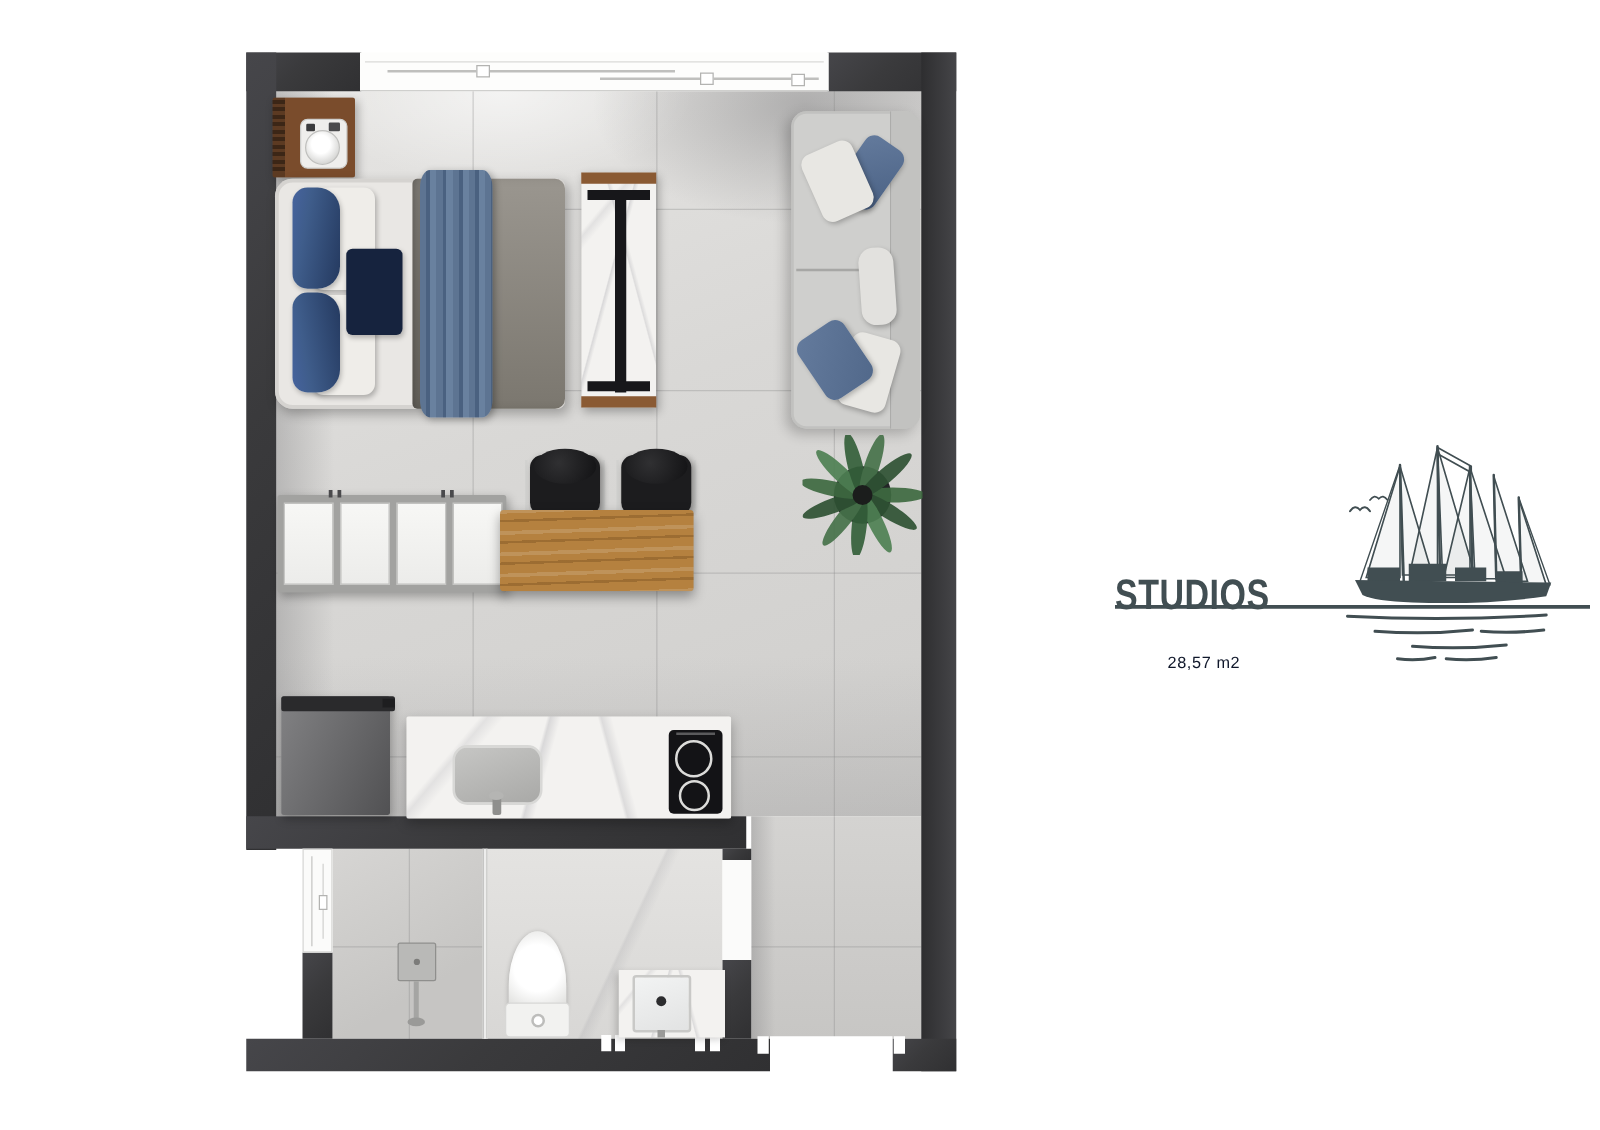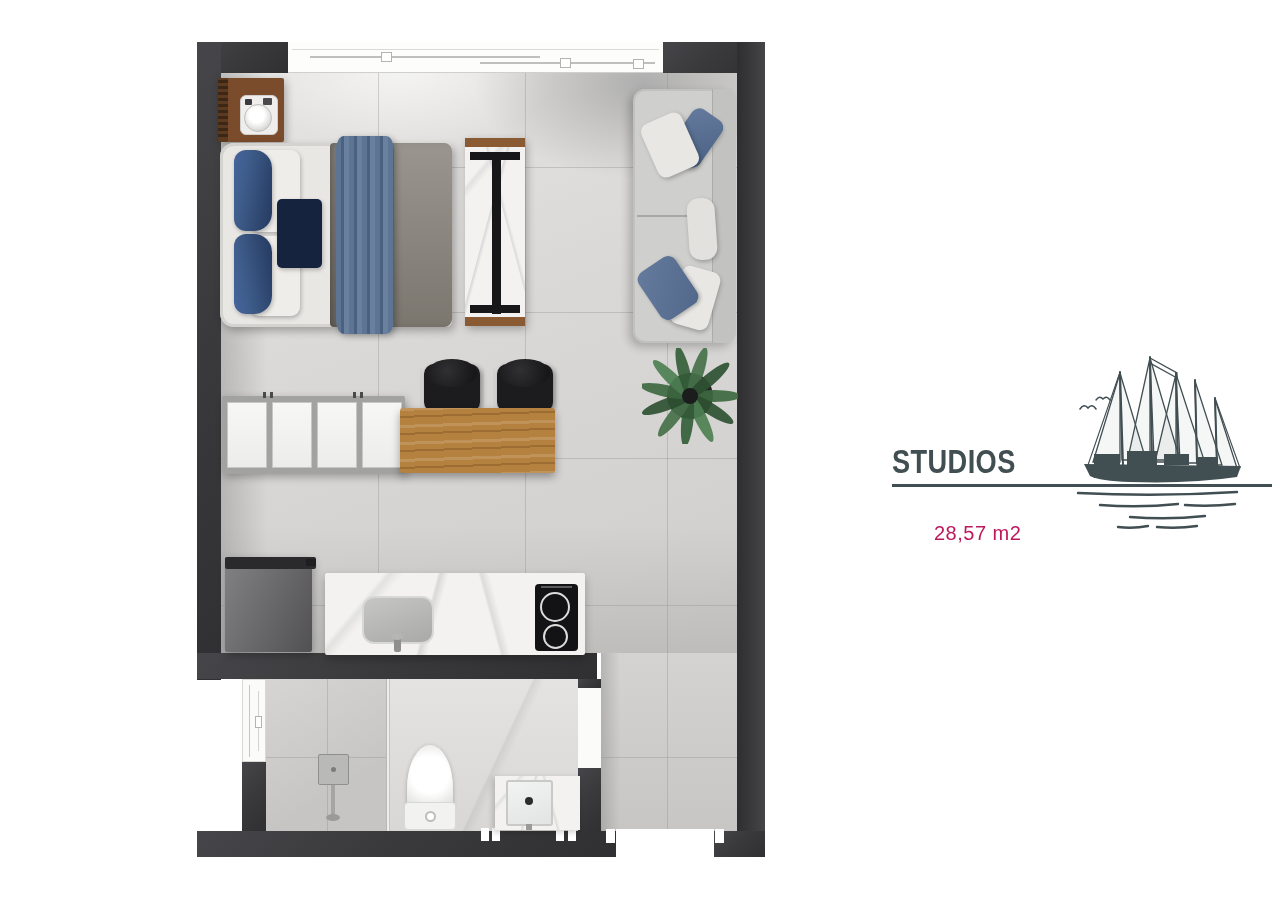--- a/index.html
+++ b/index.html
@@ -20,21 +20,21 @@
   .marble{background:
      linear-gradient(105deg, transparent 40%, rgba(150,150,158,.28) 41%, transparent 44%),
      linear-gradient(75deg, transparent 62%, rgba(140,140,148,.22) 63%, transparent 66%),
      linear-gradient(130deg, transparent 18%, rgba(150,150,158,.18) 20%, transparent 24%),
      #f3f2f0;}
   .pillow{position:absolute;border-radius:9px;box-shadow:1px 2px 4px rgba(0,0,0,.25);}
   
   .brand-line{position:absolute;color:var(--ink,#414e52);font-weight:700;font-size:34px;line-height:1;
               letter-spacing:.5px;white-space:nowrap;}
   .brand-line>span{display:inline-block;transform:scaleX(.8);transform-origin:left center;}
-  .brand-area{position:absolute;color:#be185d;font-size:20px;line-height:1;letter-spacing:.5px;}
+  .brand-area{position:absolute;color:#0f172a;font-size:13px;line-height:1;letter-spacing:.5px;}
 </style>
 </head>
 <body>
 
 <div id="canvas">
 
   <div class="floor" style="left:221px;top:72px;width:516px;height:581px;
               background:
                 radial-gradient(60% 30% at 82% 2%, rgba(60,60,64,.30), transparent 55%),
                 radial-gradient(50% 22% at 35% 0%, rgba(255,255,255,.6), transparent 60%),
@@ -233,21 +233,21 @@
     <div class="abs" style="left:21px;top:66px;width:11px;height:11px;border-radius:50%;border:2px solid #bdbdbb;background:#ffffff;box-sizing:border-box;"></div>
   </div>
 
   <div class="abs marble" style="left:495px;top:776px;width:85px;height:54px;box-shadow:-2px 2px 6px rgba(0,0,0,.2);">
     <div class="abs" style="left:11px;top:4px;width:47px;height:46px;background:linear-gradient(160deg,#f2f3f3,#e2e3e3);
                 border:2px solid #c9c9c7;border-radius:3px;box-sizing:border-box;"></div>
     <div class="abs" style="left:30px;top:21px;width:8px;height:8px;background:#2c2c2e;border-radius:50%;"></div>
     <div class="abs" style="left:31px;top:48px;width:6px;height:6px;background:#9a9a98;"></div>
   </div>
 
-  <div class="brand-line" style="left:892px;top:444px;text-align:center;">
+  <div class="brand-line" style="left:892px;top:459px;text-align:center;">
     <span>STUDIOS</span>
   </div>
   <div class="abs" style="left:892px;top:484px;width:380px;height:2.5px;background:var(--ink,#414e52);"></div>
   <div class="brand-area" style="left:934px;top:523px;">28,57 m2</div>
 
   <svg class="abs" style="left:1070px;top:352px;" width="180" height="185" viewBox="0 0 180 185" fill="none" stroke="#414e52" stroke-linecap="round">
 
     <path d="M10 57 q4 -6 8 -1 q4 -5 8 1" stroke-width="1.6"></path>
     <path d="M26 48 q3.5 -5 7 -1 q3.5 -4 7 1" stroke-width="1.4"></path>
 

